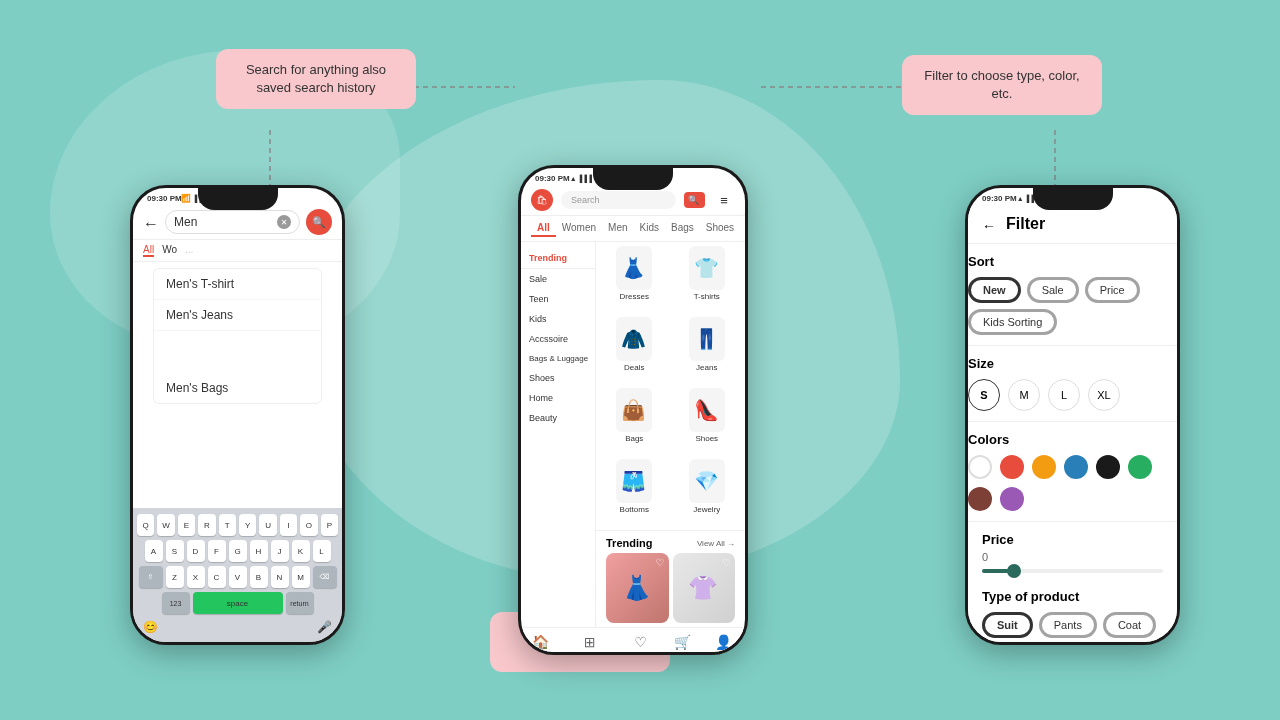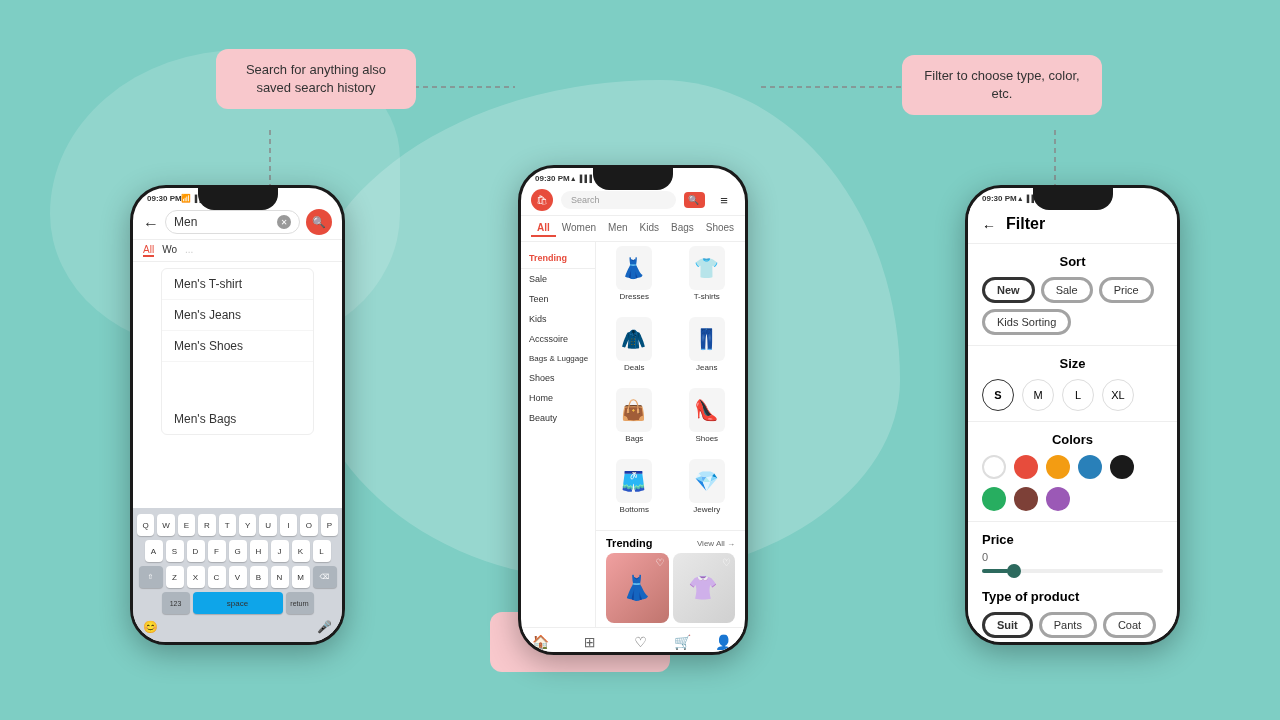--- a/index.html
+++ b/index.html
@@ -204,21 +204,21 @@
       font-weight: 500;
       color: #333;
     }
     .key-special {
       background: #adb5bd;
       color: #fff;
       font-size: 7px;
       width: 24px;
     }
     .key-space {
-      background: #0ea5e9;
+      background: #22c55e;
       width: 90px;
       font-size: 8px;
     }
     .key-wide { width: 28px; font-size: 7px; background: #adb5bd; }
     .keyboard-bottom {
       display: flex;
       justify-content: space-between;
       align-items: center;
       padding: 2px 6px;
     }
@@ -378,21 +378,21 @@
     .right-phone-content { height: 100%; display: flex; flex-direction: column; background: #fff; }
     .filter-header {
       display: flex;
       align-items: center;
       padding: 10px 14px;
       gap: 10px;
       border-bottom: 1px solid #eee;
     }
     .filter-title { font-size: 16px; font-weight: 600; }
 
-    .filter-section { padding: 10px 14px; border-bottom: 1px solid #eee; text-align: center; }
+    .filter-section { padding: 10px 0; border-bottom: 1px solid #eee; }
     .filter-section-title { font-size: 13px; font-weight: 600; margin-bottom: 8px; }
 
     .filter-chips {
       display: flex;
       gap: 6px;
       flex-wrap: wrap;
     }
     .filter-chip {
       border: 3px solid #a3a3a3;
       border-radius: 20px;
@@ -520,25 +520,24 @@
         <span class="search-text-val">Men</span>
         <div class="search-clear">✕</div>
       </div>
       <div class="search-go-btn">🔍</div>
     </div>
     <div class="nav-tabs-small">
       <span class="nav-tab-active">All</span>
       <span>Wo</span>
       <span style="color:#ccc">...</span>
     </div>
-    <div style="padding: 6px 18px;">
+    <div style="padding: 6px 10px;">
       <div class="suggestions-list">
         <div class="suggestion-item">Men's T-shirt</div>
         <div class="suggestion-item">Men's Jeans</div>
-        <div class="suggestion-item">Men's Shoes</div>
         <div class="suggestion-item">Men's Bags</div>
       </div>
     </div>
 
     <div class="keyboard">
       <div class="keyboard-row">
         <div class="key">Q</div>
         <div class="key">W</div>
         <div class="key">E</div>
         <div class="key">R</div>

